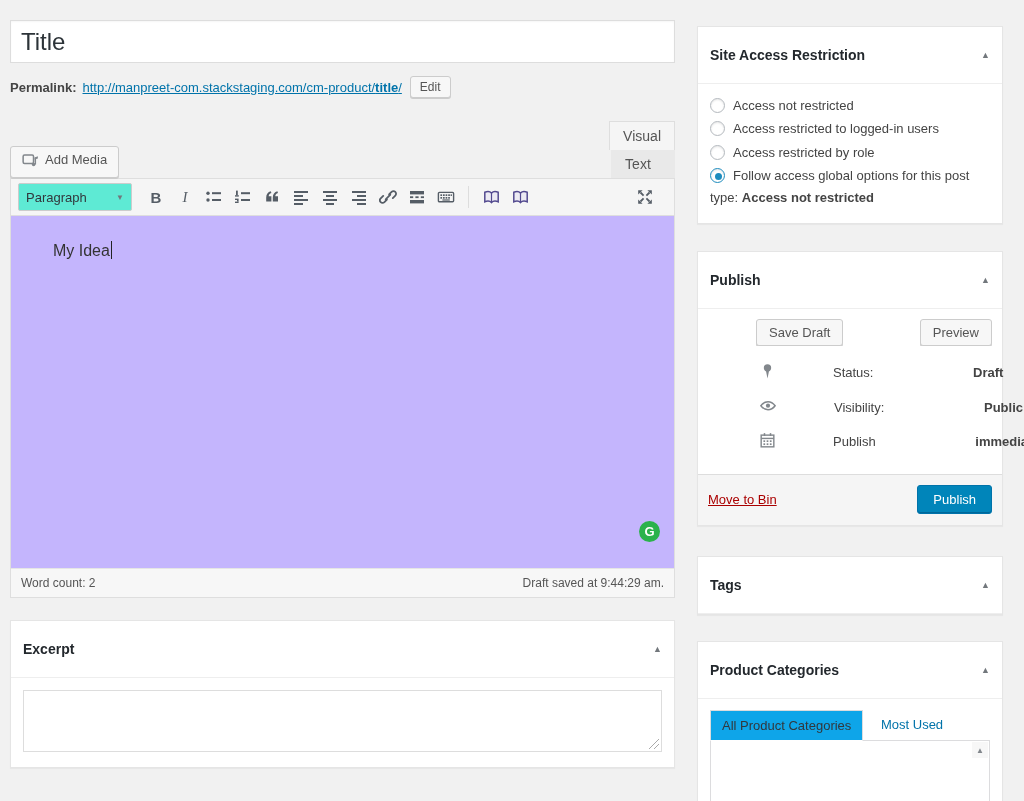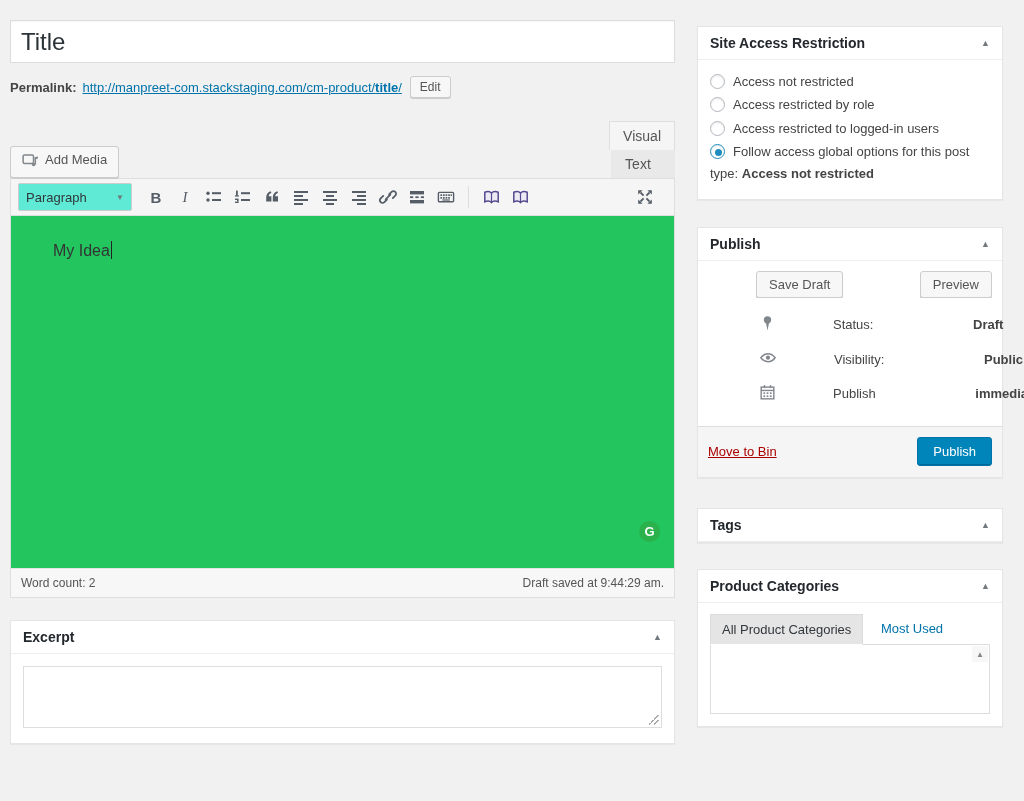--- a/index.html
+++ b/index.html
@@ -59,39 +59,39 @@
   .tbtn {
     width:28px; height:26px; display:flex; align-items:center; justify-content:center;
     border:1px solid transparent; border-radius:2px; cursor:pointer; color:#555d66;
   }
   .tbtn svg { display:block; }
   .tbtn .bold-glyph { font-weight:bold; font-size:15px; font-family:"Liberation Sans",sans-serif; }
   .tbtn .italic-glyph { font-style:italic; font-size:15px; font-family:"Liberation Serif",serif; }
   .tb-divider { width:1px; height:22px; background:#ddd; margin:0 7px; }
   .spacer { flex:1; }
 
-  .mce-content { height:352px; background:#22c55e; position:relative; }
+  .mce-content { height:352px; background:#c4b5fd; position:relative; }
   .content-text { position:absolute; left:42px; top:25px; font-size:16px; color:#333; }
   .text-caret { display:inline-block; width:1px; height:18px; background:#222; margin-left:1px; vertical-align:-3px; }
   .grammarly-badge {
     position:absolute; right:14px; bottom:26px; width:21px; height:21px; border-radius:50%;
     background:#2bb24c; color:#fff; font-weight:bold; font-size:13px;
     display:flex; align-items:center; justify-content:center; cursor:pointer;
   }
   .statusbar {
     display:flex; justify-content:space-between; align-items:center;
     background:#f7f7f7; border-top:1px solid #e5e5e5; padding:7px 10px;
     font-size:12px; color:#555;
   }
 
   
   .postbox { background:#fff; border:1px solid #e5e5e5; box-shadow:0 1px 1px rgba(0,0,0,.04); }
   .postbox-header {
     display:flex; justify-content:space-between; align-items:center;
-    padding:8px 12px; border-bottom:1px solid #eee; cursor:pointer;
+    padding:20px 12px; border-bottom:1px solid #eee; cursor:pointer;
   }
   .postbox-header h2 { font-size:14px; color:#23282d; font-weight:bold; }
   .toggle-arrow { color:#72777c; font-size:9px; }
 
   .excerpt-box { margin-top:22px; }
   .excerpt-body { padding:12px; }
   .excerpt-ta-wrap { position:relative; }
   .excerpt-ta {
     width:100%; height:62px; border:1px solid #ddd; background:#fff; resize:none;
     font-family:"Liberation Sans", sans-serif; font-size:13px; padding:4px 6px; outline:none;
@@ -140,21 +140,21 @@
     font-family:"Liberation Sans", sans-serif; font-size:13px; background:#fff;
   }
   .tag-add { margin-left:8px; }
   .tag-hint { font-style:italic; color:#666; margin-top:20px; }
   .tag-link { display:inline-block; margin-top:29px; }
 
   .cats-box { margin-top:26px; }
   .cats-body { padding:10px 12px 12px; }
   .cat-tabs { position:relative; z-index:2; }
   .cat-tab-active {
-    display:inline-block; background:#e5e5e5; border:1px solid #dcdcde; border-bottom:1px solid #fff;
+    display:inline-block; background:#0ea5e9; border:1px solid #dcdcde; border-bottom:1px solid #fff;
     padding:7px 11px; color:#32373c; position:relative; top:1px; cursor:pointer;
   }
   .cat-tab-link { margin-left:14px; text-decoration:none; }
   .cat-list {
     border:1px solid #dcdcde; background:#fff; height:70px; position:relative;
   }
   .cat-scroll-up {
     position:absolute; right:1px; top:1px; width:16px; height:16px;
     display:flex; align-items:center; justify-content:center;
     color:#82878c; font-size:8px; background:#f7f7f7; cursor:pointer;
@@ -347,24 +347,24 @@
   <div class="postbox">
     <div class="postbox-header">
       <h2>Site Access Restriction</h2>
       <span class="toggle-arrow">▲</span>
     </div>
     <div class="access-body">
       <div class="radio-row">
         <span class="radio"></span><span>Access not restricted</span>
       </div>
       <div class="radio-row">
+        <span class="radio"></span><span>Access restricted to logged-in users</span>
+      </div>
+      <div class="radio-row">
         <span class="radio"></span><span>Access restricted by role</span>
-      </div>
-      <div class="radio-row">
-        <span class="radio"></span><span>Access restricted to logged-in users</span>
       </div>
       <div class="radio-row">
         <span class="radio checked"></span><span>Follow access global options for this post type: </span><b>Access not restricted</b>
       </div>
     </div>
   </div>
 
   <div class="postbox publish-box">
     <div class="postbox-header">
       <h2>Publish</h2>

